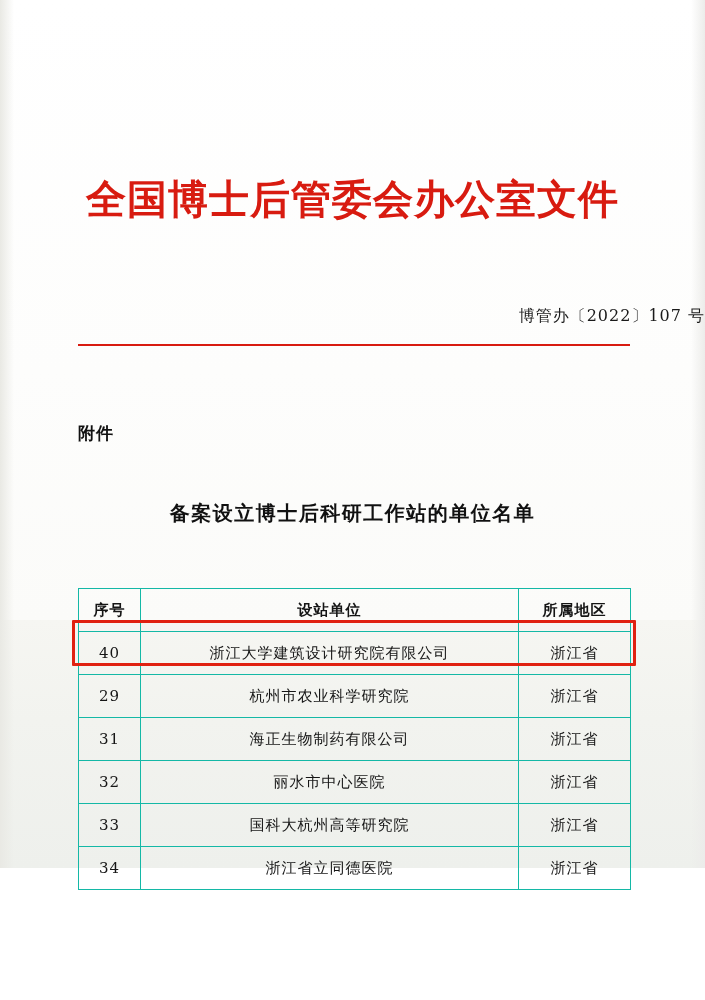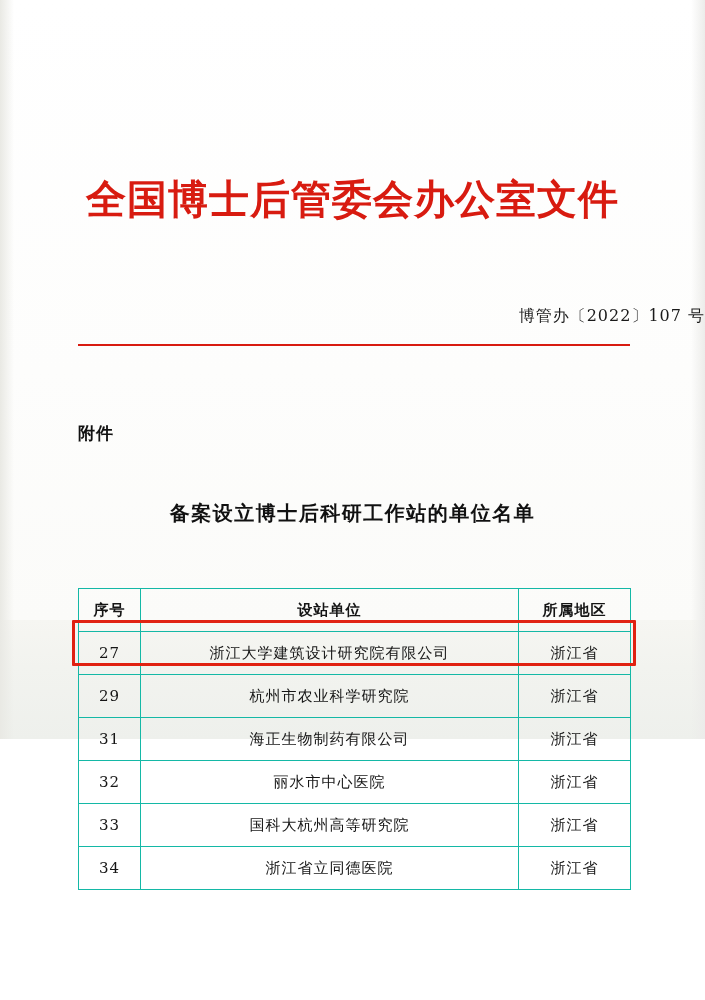--- a/index.html
+++ b/index.html
@@ -12,21 +12,21 @@
     height: 1000px;
     font-family: "DejaVu Serif", "Liberation Serif", serif;
     color: #111;
     overflow: hidden;
     position: relative;
   }
 
   .page {
     position: relative;
     width: 705px;
-    height: 739px;
+    height: 868px;
     background: #5eead4;
   }
 
   
   .scan-shade-top {
     position: absolute;
     left: 0; top: 0; right: 0; height: 620px;
     background: linear-gradient(180deg, #ffffff 0%, #fdfdfc 60%, #fbfbf9 100%);
     pointer-events: none;
   }
@@ -190,21 +190,21 @@
         </colgroup>
         <thead>
           <tr>
             <th>序号</th>
             <th>设站单位</th>
             <th>所属地区</th>
           </tr>
         </thead>
         <tbody>
           <tr class="highlight-row">
-            <td>27</td>
+            <td>40</td>
             <td>浙江大学建筑设计研究院有限公司</td>
             <td>浙江省</td>
           </tr>
           <tr>
             <td>29</td>
             <td>杭州市农业科学研究院</td>
             <td>浙江省</td>
           </tr>
           <tr>
             <td>31</td>

